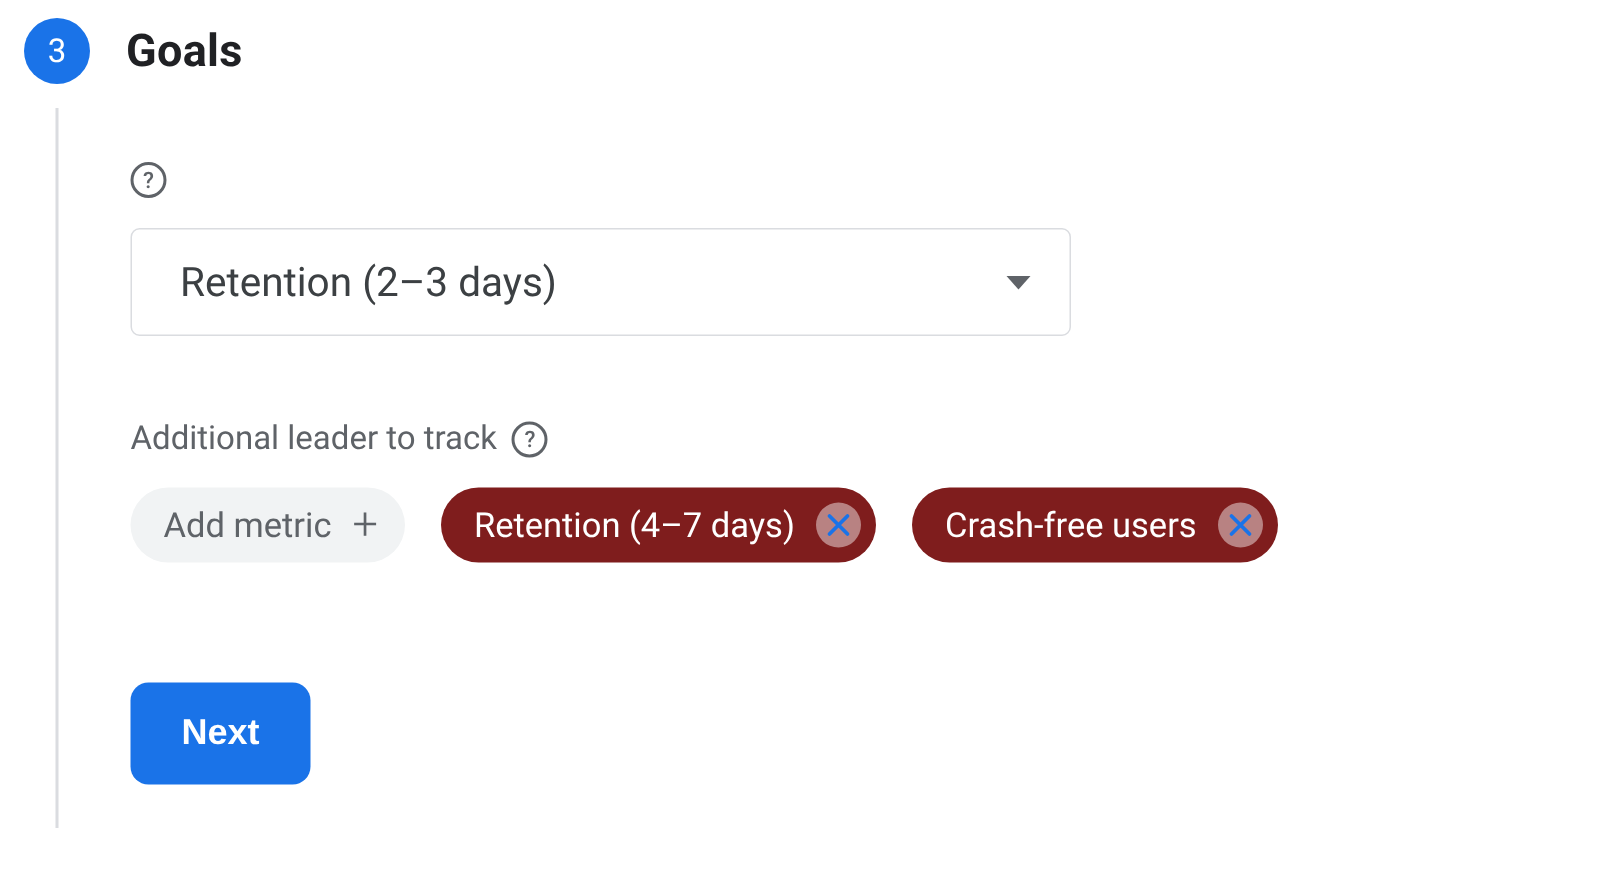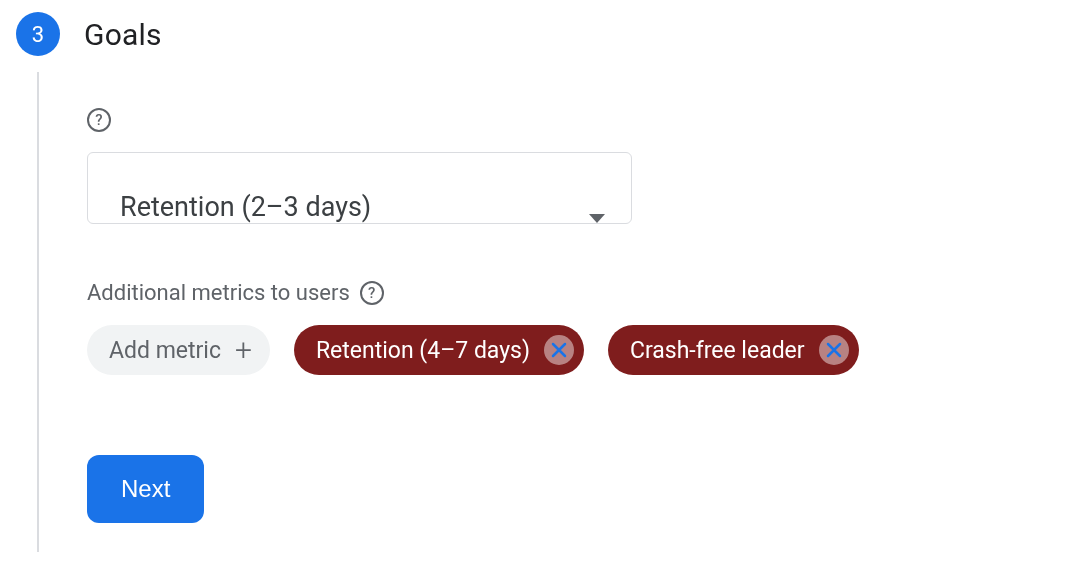--- a/index.html
+++ b/index.html
@@ -24,21 +24,21 @@
       background: #1a73e8;
       color: #fff;
       font-size: 22px;
       display: flex;
       align-items: center;
       justify-content: center;
       flex-shrink: 0;
     }
     .step-title {
       font-size: 30px;
-      font-weight: 400;
+      font-weight: 700;
       color: #202124;
       letter-spacing: 0.2px;
     }
     .content-wrap {
       display: flex;
       margin-top: 8px;
       margin-left: 37px;
     }
     .vline {
       width: 2px;
@@ -66,26 +66,26 @@
       border-radius: 50%;
       display: inline-flex;
       align-items: center;
       justify-content: center;
       font-size: 15px;
       color: #5f6368;
       font-weight: 500;
       cursor: pointer;
     }
     .select {
-      width: 545px;
+      width: 627px;
       height: 72px;
       border: 1px solid #dadce0;
       border-radius: 6px;
       display: flex;
-      align-items: flex-end;
+      align-items: center;
       justify-content: space-between;
       padding: 0 26px 0 32px;
       cursor: pointer;
       margin-bottom: 56px;
     }
     .select-value {
       font-size: 27px;
       color: #3c4043;
     }
     .caret {
@@ -133,21 +133,21 @@
       display: flex;
       align-items: center;
       justify-content: center;
       cursor: pointer;
     }
     .chip-close svg { display: block; }
     .next-btn {
       background: #1a73e8;
       color: #fff;
       font-size: 24px;
-      font-weight: 400;
+      font-weight: 700;
       border: none;
       border-radius: 12px;
       height: 68px;
       padding: 0 34px;
       cursor: pointer;
     }
   </style>
 </head>
 <body>
 
@@ -163,39 +163,39 @@
     <div class="field-label">
       <span class="help-icon">?</span>
     </div>
 
     <div class="select">
       <span class="select-value">Retention (2–3 days)</span>
       <span class="caret"></span>
     </div>
 
     <div class="field-label">
-      <span>Additional metrics to users</span>
+      <span>Additional leader to track</span>
       <span class="help-icon">?</span>
     </div>
 
     <div class="chips-row">
       <div class="chip chip-add">
         <span>Add metric</span>
         <span class="plus">+</span>
       </div>
       <div class="chip chip-metric">
         <span>Retention (4–7 days)</span>
         <span class="chip-close">
           <svg width="16" height="16" viewBox="0 0 16 16">
               <path d="M2 2 L14 14 M14 2 L2 14" stroke="#1a73e8" stroke-width="2.5" stroke-linecap="round"></path>
             </svg>
         </span>
       </div>
       <div class="chip chip-metric">
-        <span>Crash-free leader</span>
+        <span>Crash-free users</span>
         <span class="chip-close">
           <svg width="16" height="16" viewBox="0 0 16 16">
               <path d="M2 2 L14 14 M14 2 L2 14" stroke="#1a73e8" stroke-width="2.5" stroke-linecap="round"></path>
             </svg>
         </span>
       </div>
     </div>
 
     <button class="next-btn">Next</button>
 

